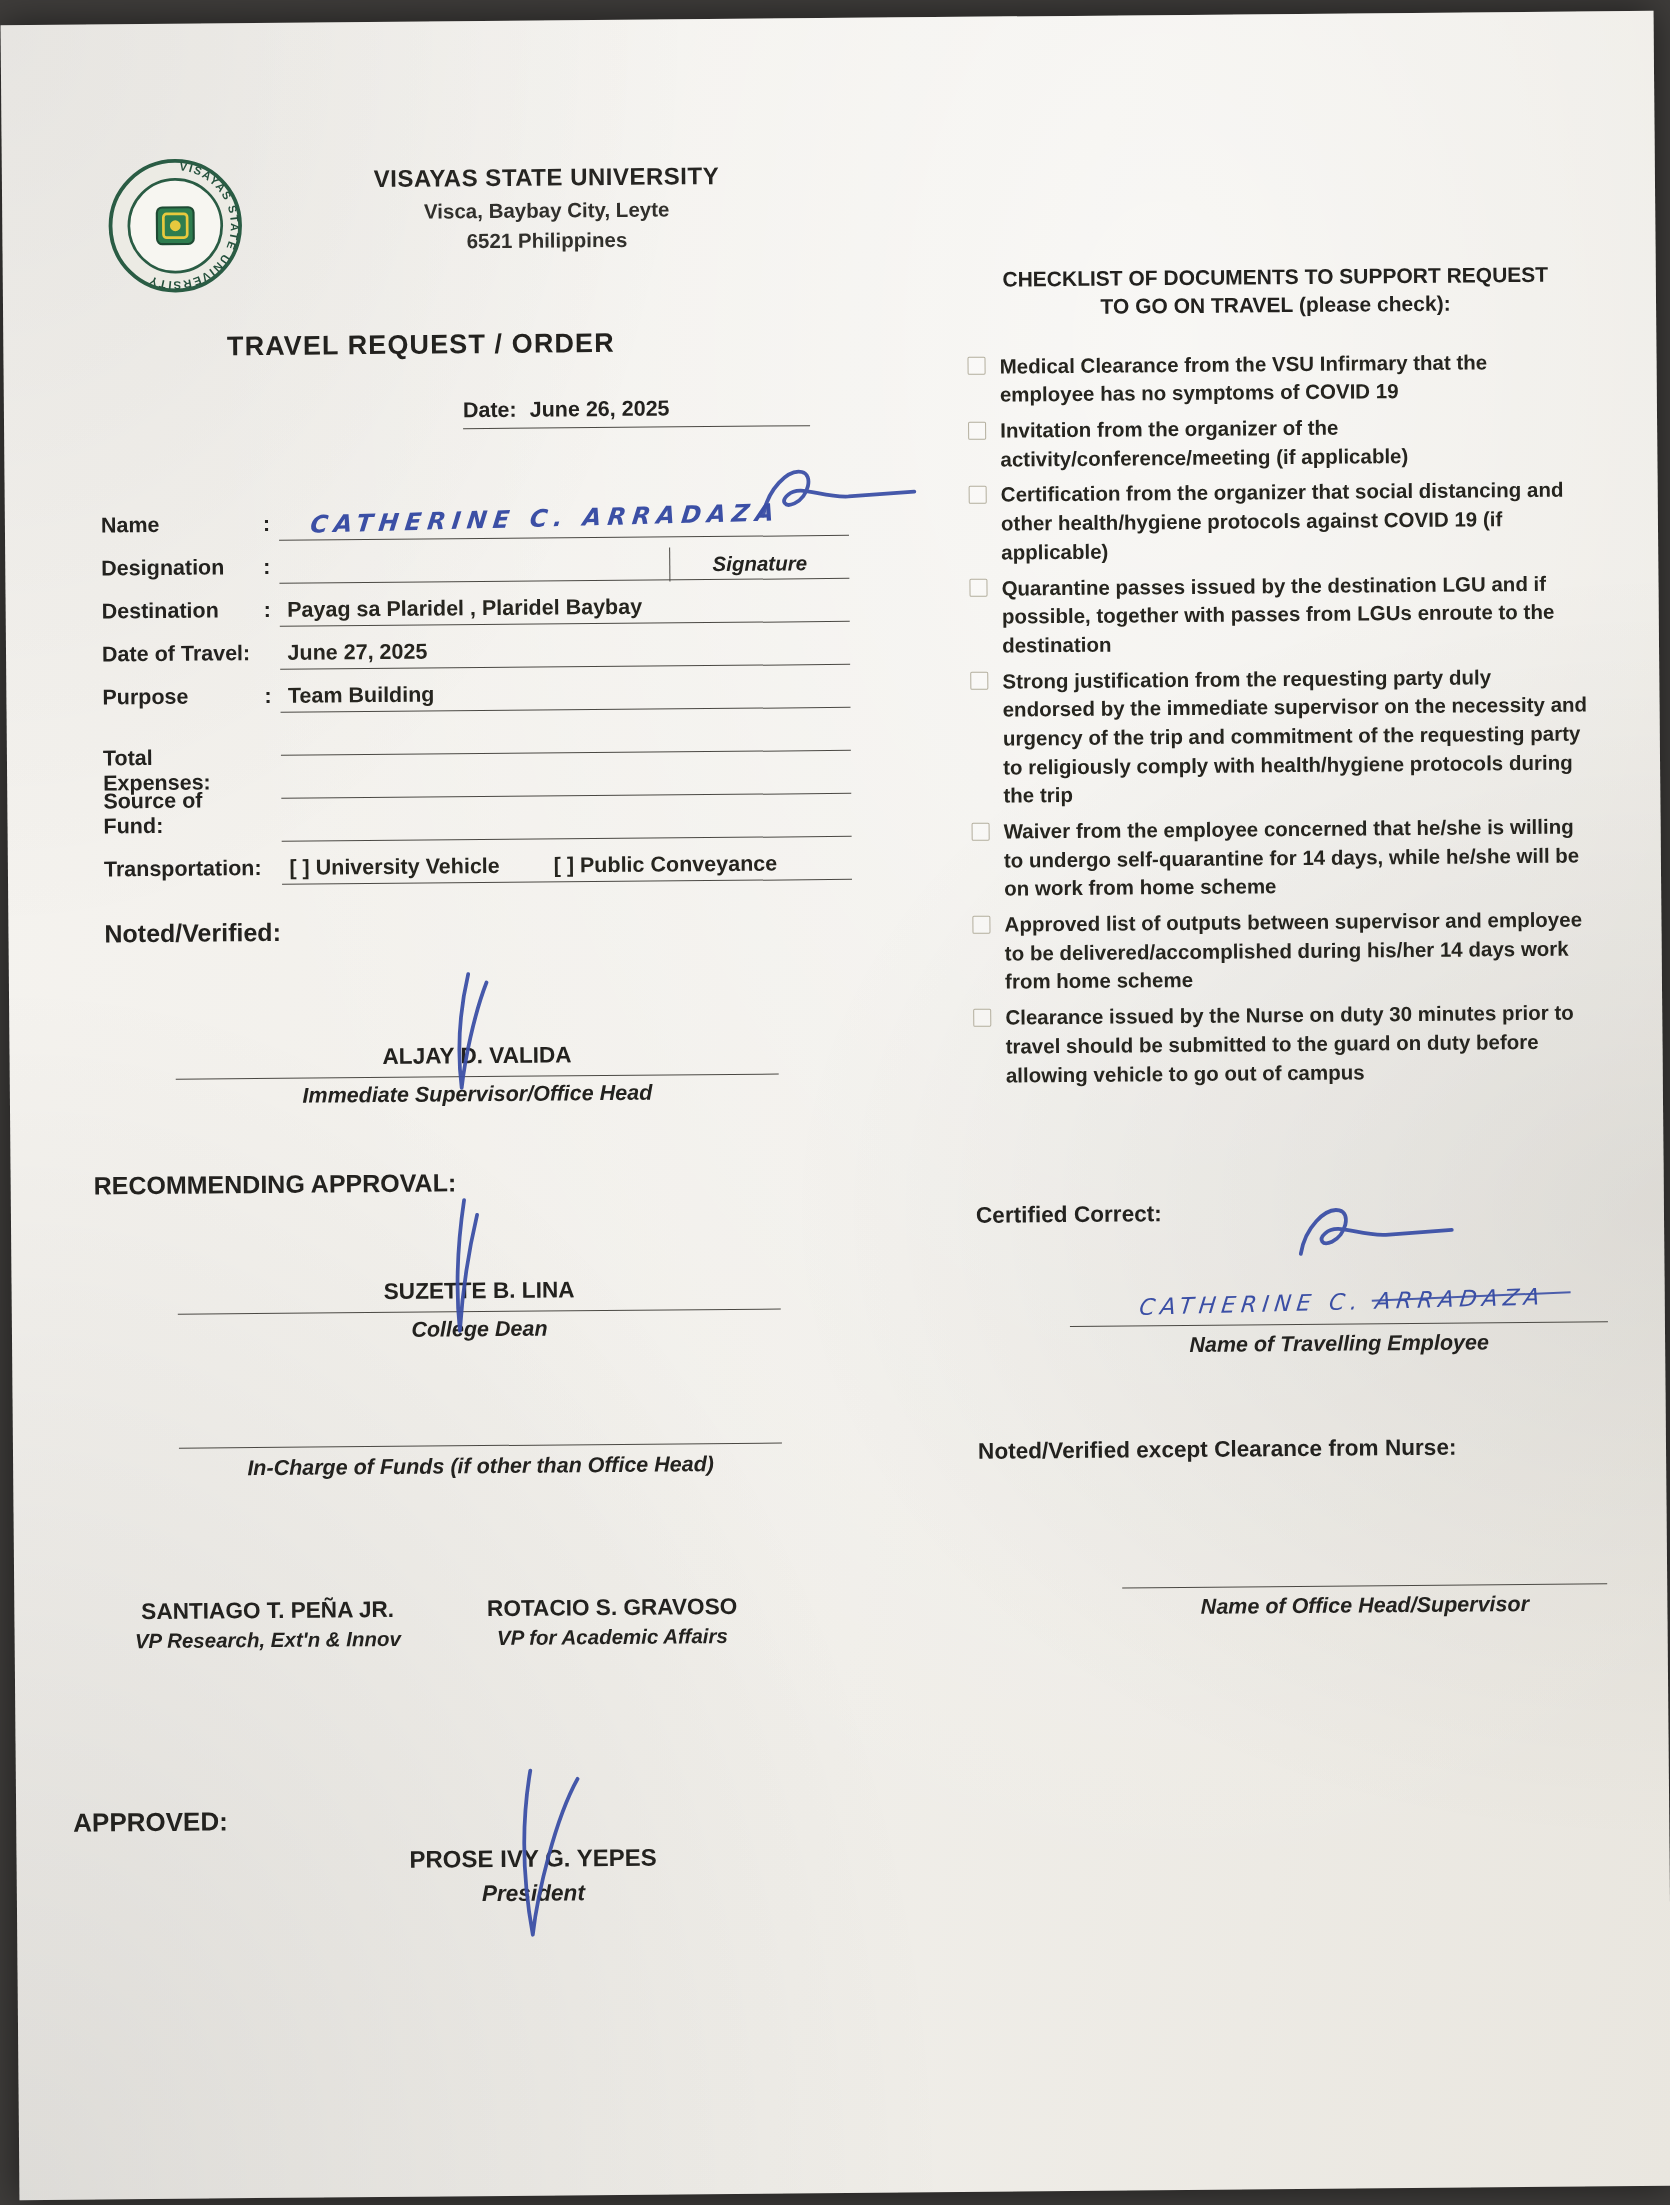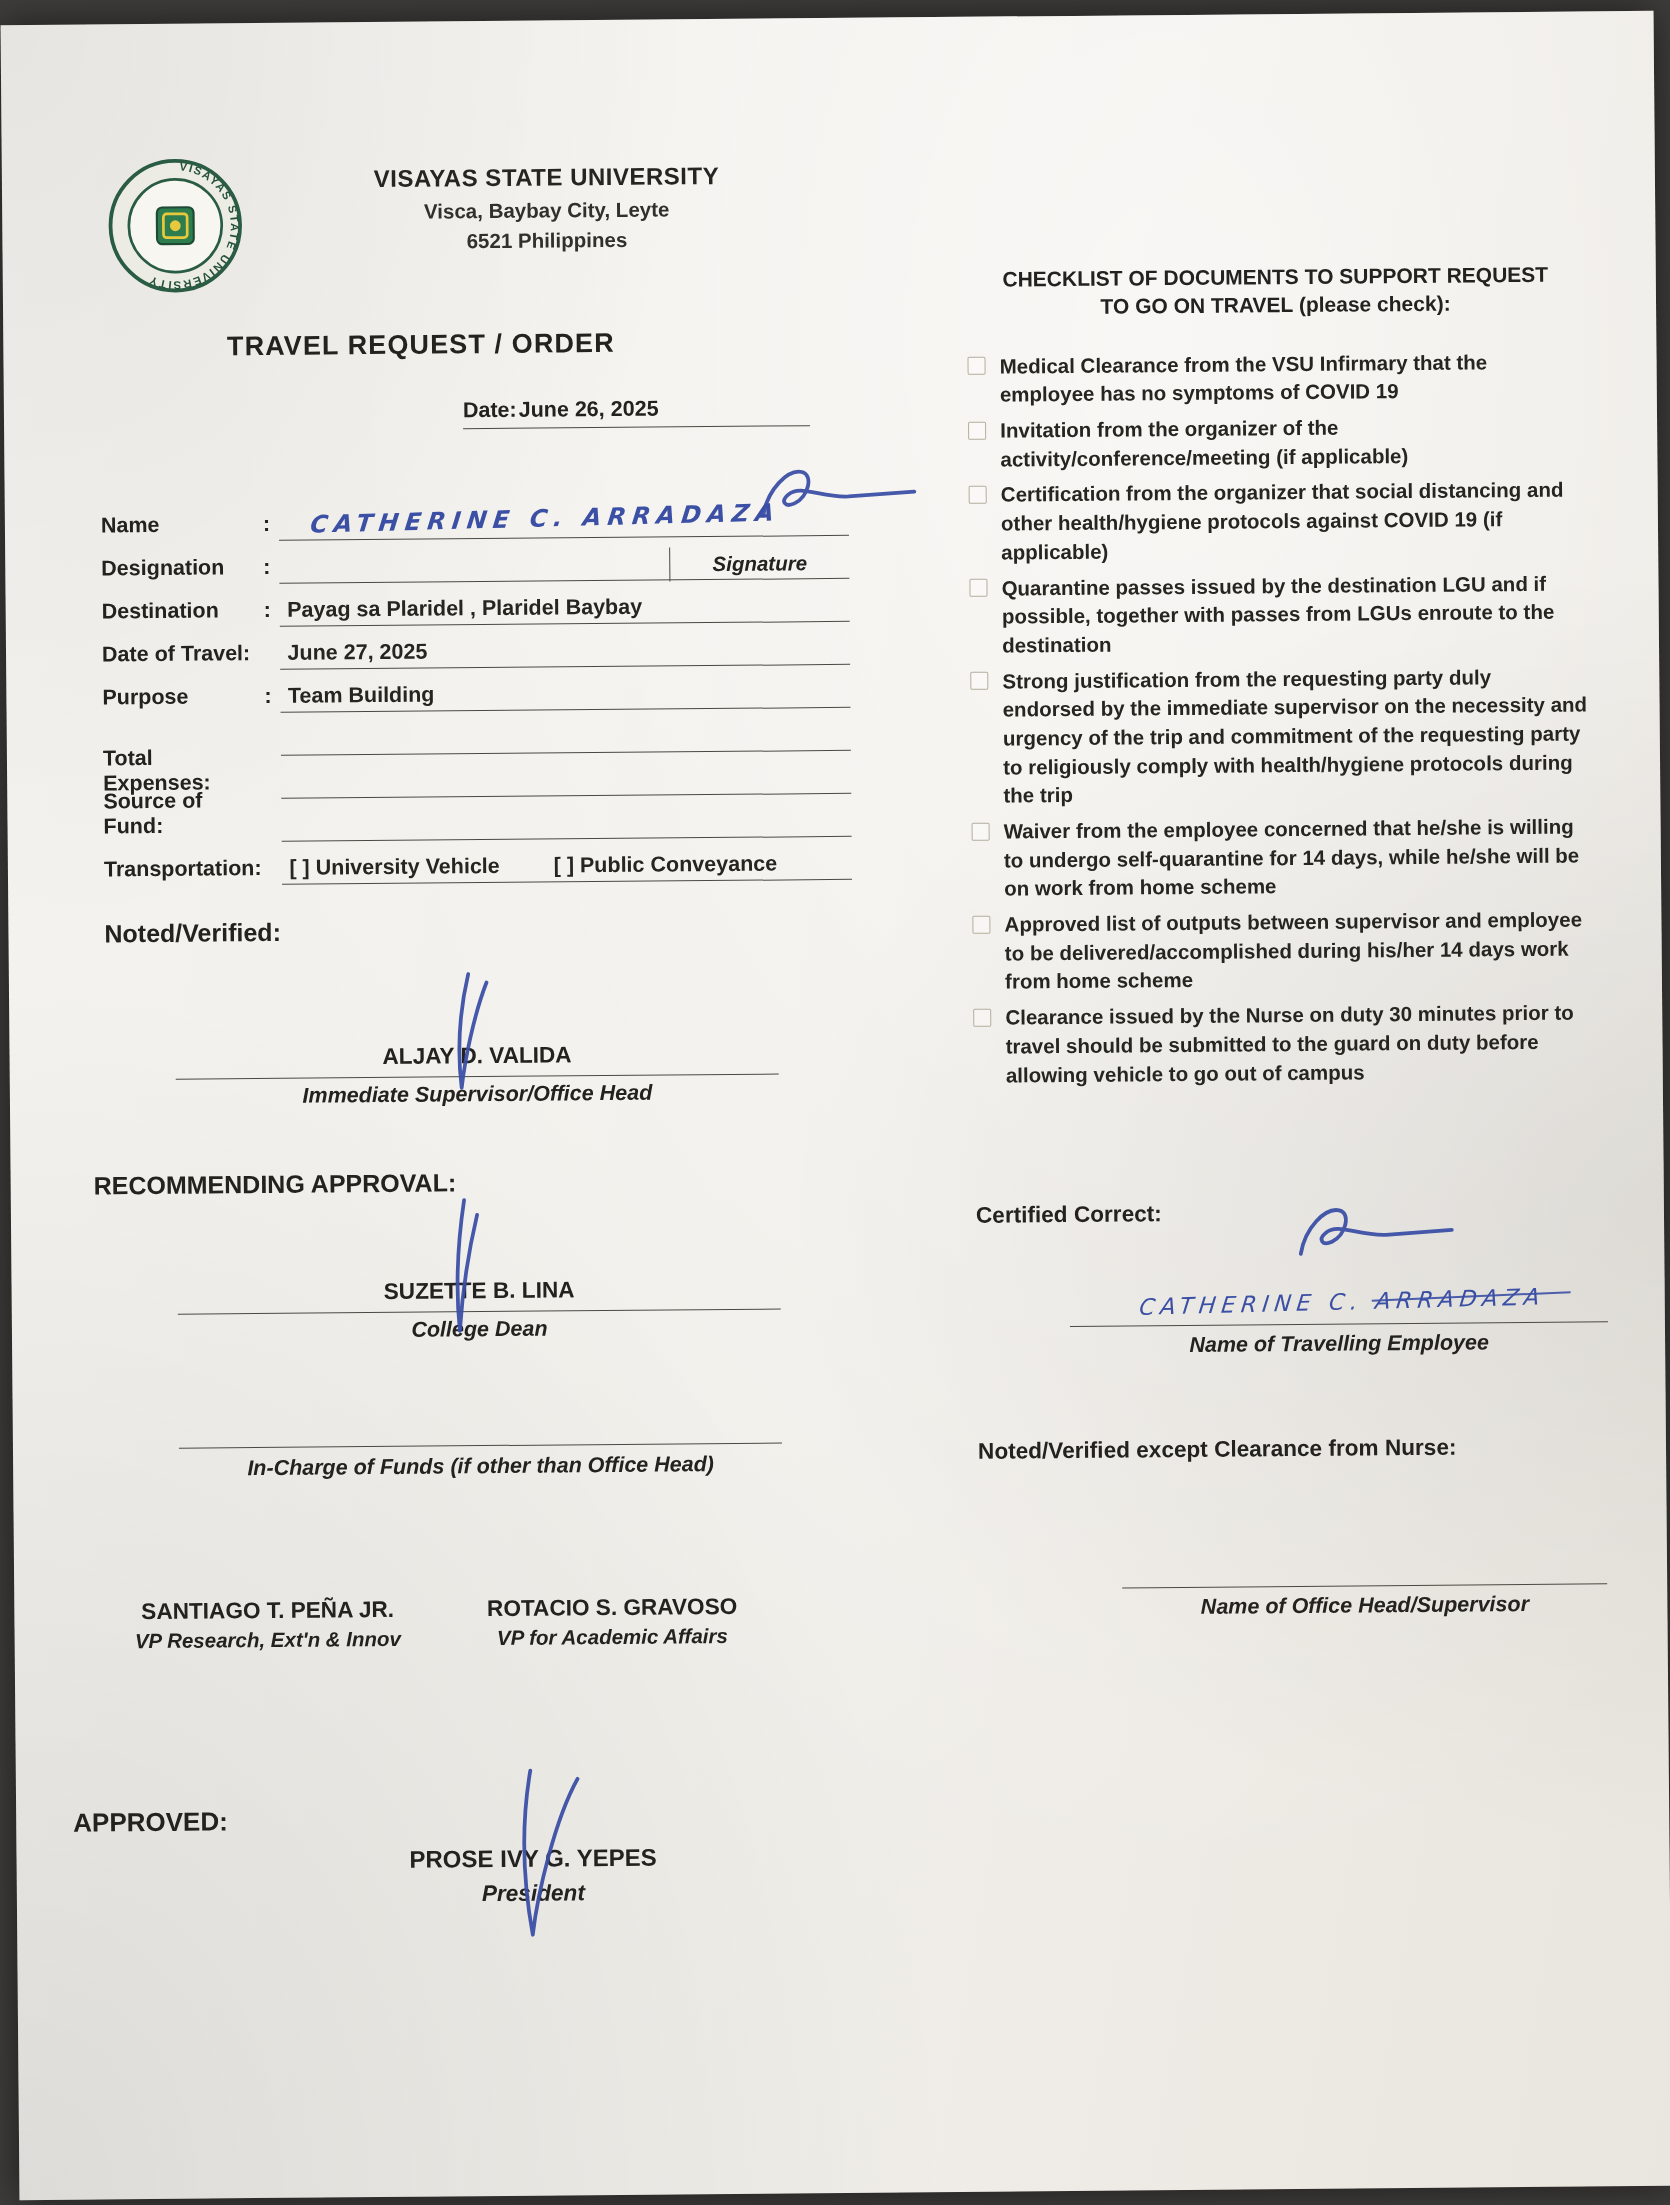--- a/index.html
+++ b/index.html
@@ -33,21 +33,21 @@
   .seal{left:105px;top:134px;width:136px;height:136px;}
   .header-text{left:302px;top:143px;width:485px;text-align:center;color:#262522;}
   .header-uni{font-size:24px;font-weight:bold;letter-spacing:0.5px;}
   .header-addr{font-size:20.5px;font-weight:600;margin-top:6.5px;color:#31302c;}
 
   
   .form-title{left:162px;top:308px;width:511px;text-align:center;
     font-size:27px;font-weight:bold;letter-spacing:1.1px;color:#23221f;}
   .date-row{left:459px;top:377px;width:347px;border-bottom:1.6px solid #4a4843;
     padding-bottom:5.4px;font-size:21.5px;font-weight:bold;color:#23221f;}
-  .date-row .lbl{margin-right:2px;}
+  .date-row .lbl{margin-right:13px;}
 
   
   .left-col{left:96px;top:475px;width:748px;}
   .field-row{height:43px;display:flex;align-items:flex-end;}
   .field-label{width:162px;font-size:21.5px;font-weight:bold;color:#23221f;padding-bottom:4.3px;flex-shrink:0;}
   .field-colon{width:16px;font-size:21.5px;font-weight:bold;color:#23221f;padding-bottom:4.3px;flex-shrink:0;}
   .field-value{flex:1;border-bottom:1.6px solid #4a4843;min-height:31px;position:relative;
     font-size:21.5px;font-weight:bold;color:#26251f;display:flex;align-items:flex-end;
     padding:0 0 3.2px 7.5px;}
   .sig-cell{position:absolute;right:0;bottom:-1.6px;width:179px;border-left:1.6px solid #4a4843;

